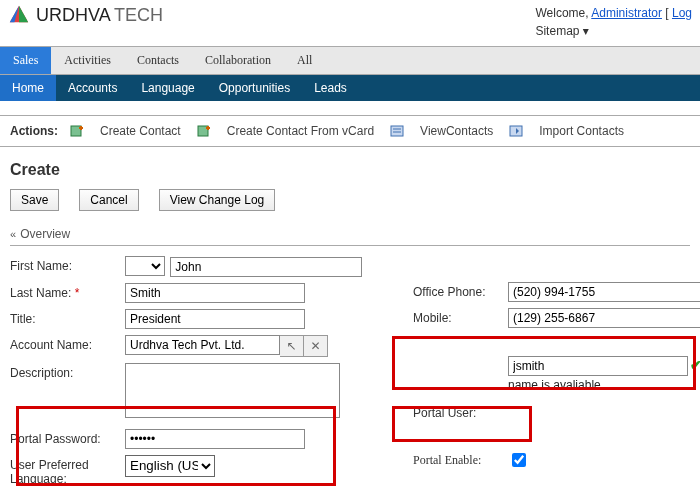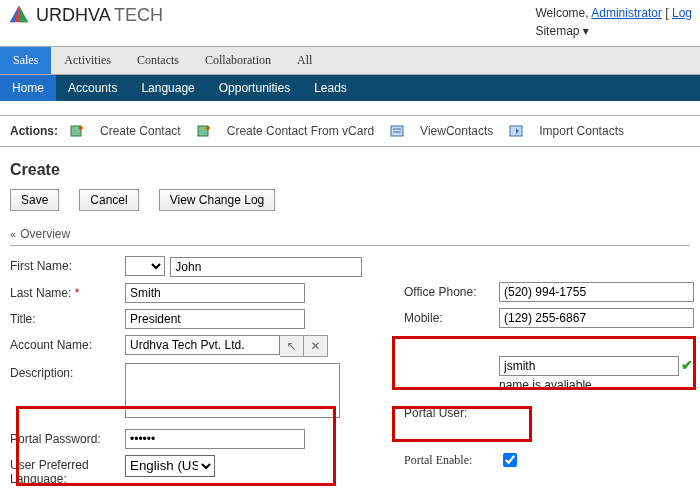--- a/index.html
+++ b/index.html
@@ -79,21 +79,21 @@
     border-bottom: 1px solid #aaa;
     margin: 0 10px;
     padding: 4px 0;
     color: #555;
     display:flex; align-items:center; gap:4px;
   }
   .section-head .arrow { font-size:11px; }
   .form-area {
     display: flex;
     padding: 10px 10px 0 10px;
-    gap: 0;
+    gap: 9px;
     position: relative;
   }
   .col { flex: 1; }
   .col-left { flex: 0 0 370px; }
   .col-right { flex: 1; padding-left: 24px; }
   .field-row { display:flex; align-items:flex-start; margin-bottom:6px; }
   .field-label { width: 115px; padding-top:3px; color:#333; }
   .field-label .req { color:#c00; }
   .field-input input[type=text], .field-input input[type=password] {
     border:1px solid #888; height:20px; padding:1px 4px; font-size:12px;

